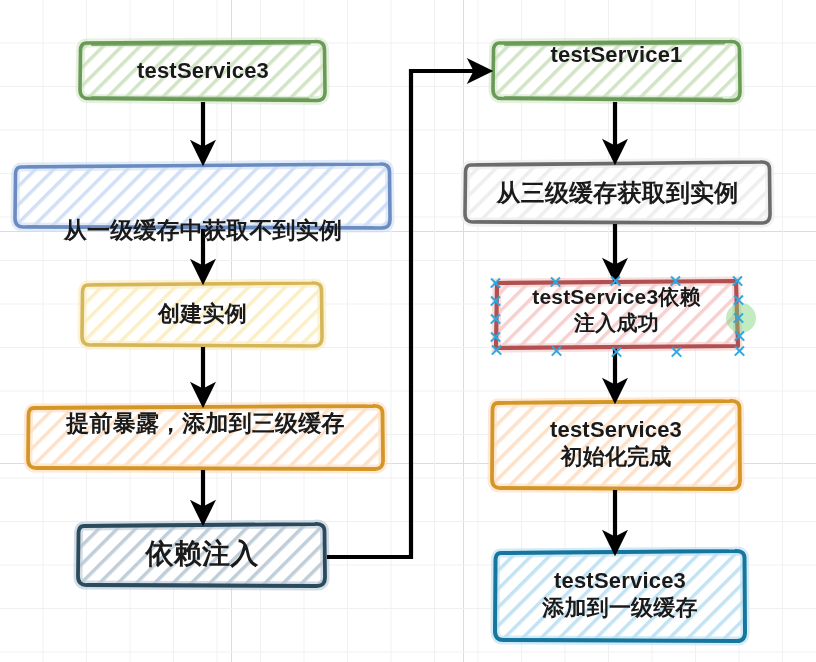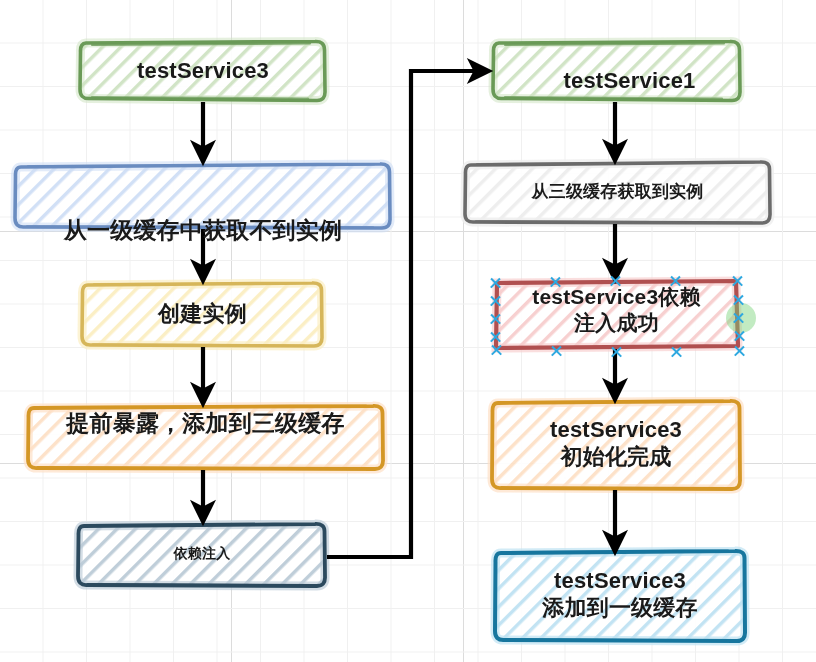--- a/index.html
+++ b/index.html
@@ -237,29 +237,29 @@
   </div>
 
   <div class="node" style="left:82px; top:282px; width:241px; height:64px; font-size:22px;">
     <span class="label">创建实例</span>
   </div>
 
   <div class="node" style="left:28px; top:392px; width:355px; height:63px; font-size:23px;">
     <span class="label">提前暴露，添加到三级缓存</span>
   </div>
 
-  <div class="node" style="left:78px; top:523px; width:248px; height:62px; font-size:14px;">
+  <div class="node" style="left:78px; top:523px; width:248px; height:62px; font-size:28px;">
     <span class="label">依赖注入</span>
   </div>
 
-  <div class="node" style="left:493px; top:50px; width:247px; height:62px; font-size:22px;margin-left:13px;">
+  <div class="node" style="left:493px; top:24px; width:247px; height:62px; font-size:22px;">
     <span class="label">testService1</span>
   </div>
 
-  <div class="node" style="left:465px; top:162px; width:305px; height:61px; font-size:17px;border-radius:18px;">
+  <div class="node" style="left:465px; top:162px; width:305px; height:61px; font-size:24px;border-radius:18px;">
     <span class="label">从三级缓存获取到实例</span>
   </div>
 
   <div class="node" style="left:495px; top:280px; width:243px; height:60px; font-size:21px;">
     <span class="label">testService3依赖
 注入成功</span>
   </div>
 
   <div class="node" style="left:492px; top:400px; width:248px; height:88px; font-size:22px;">
     <span class="label">testService3

